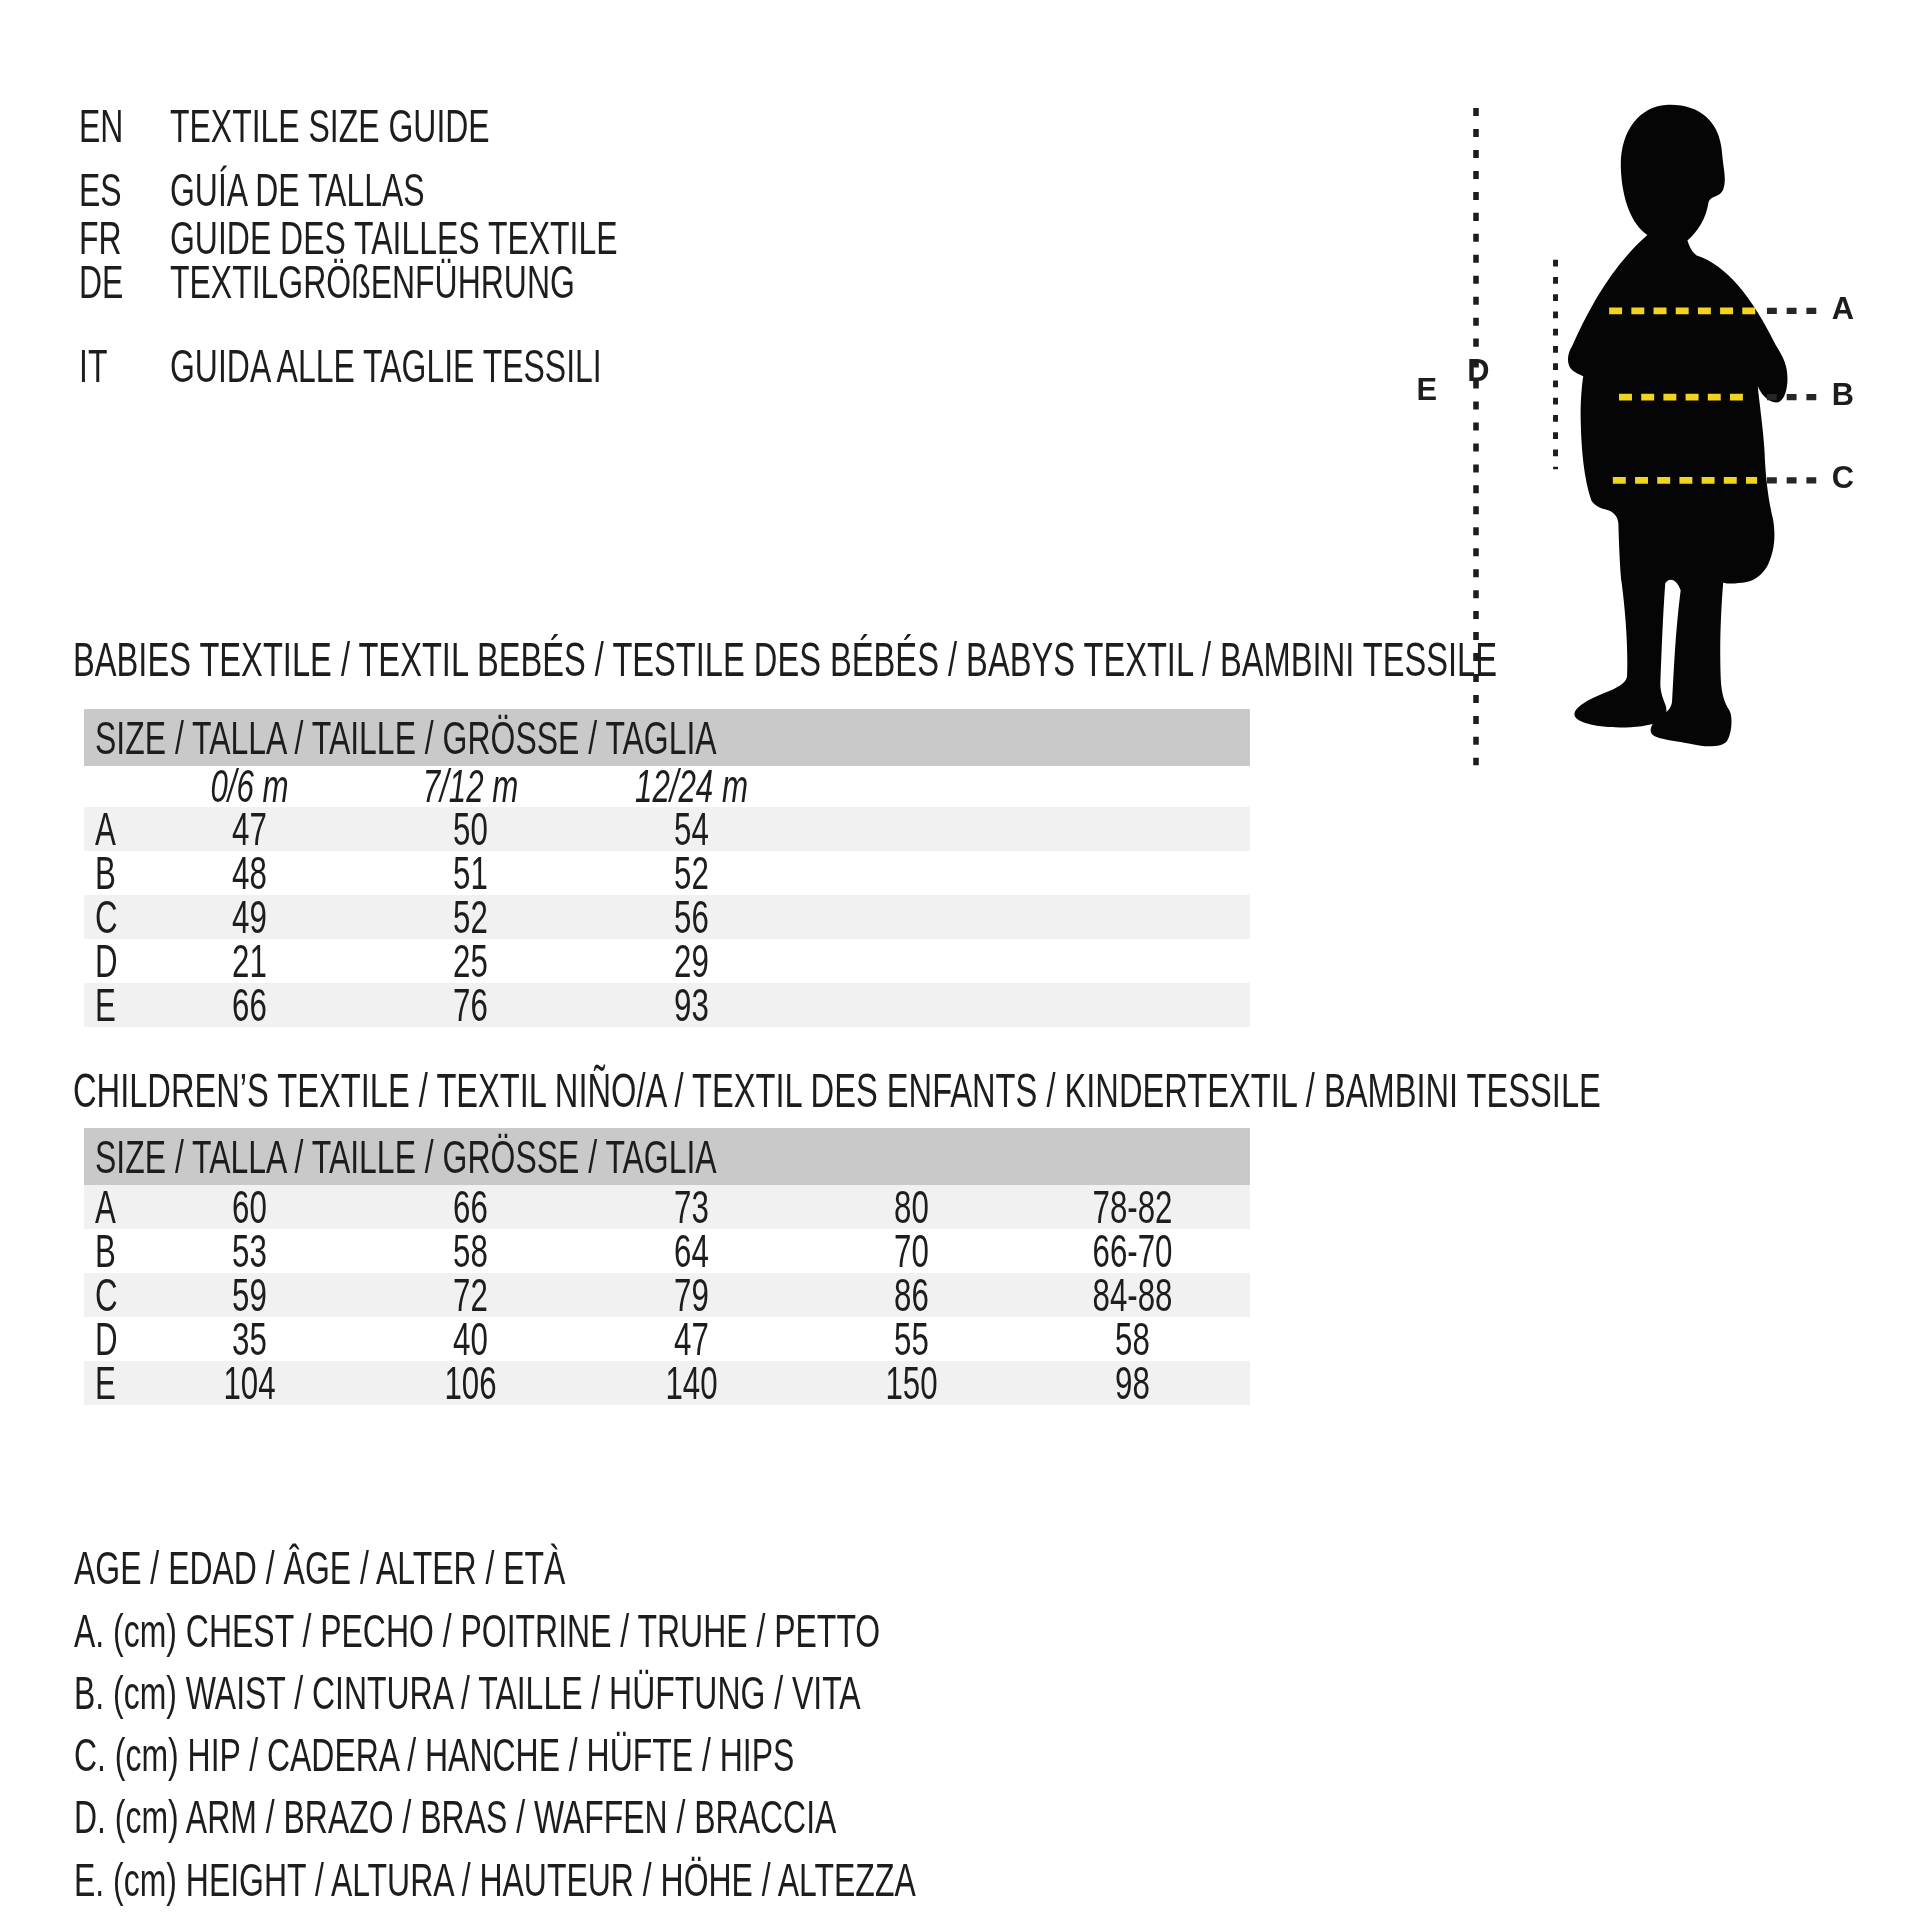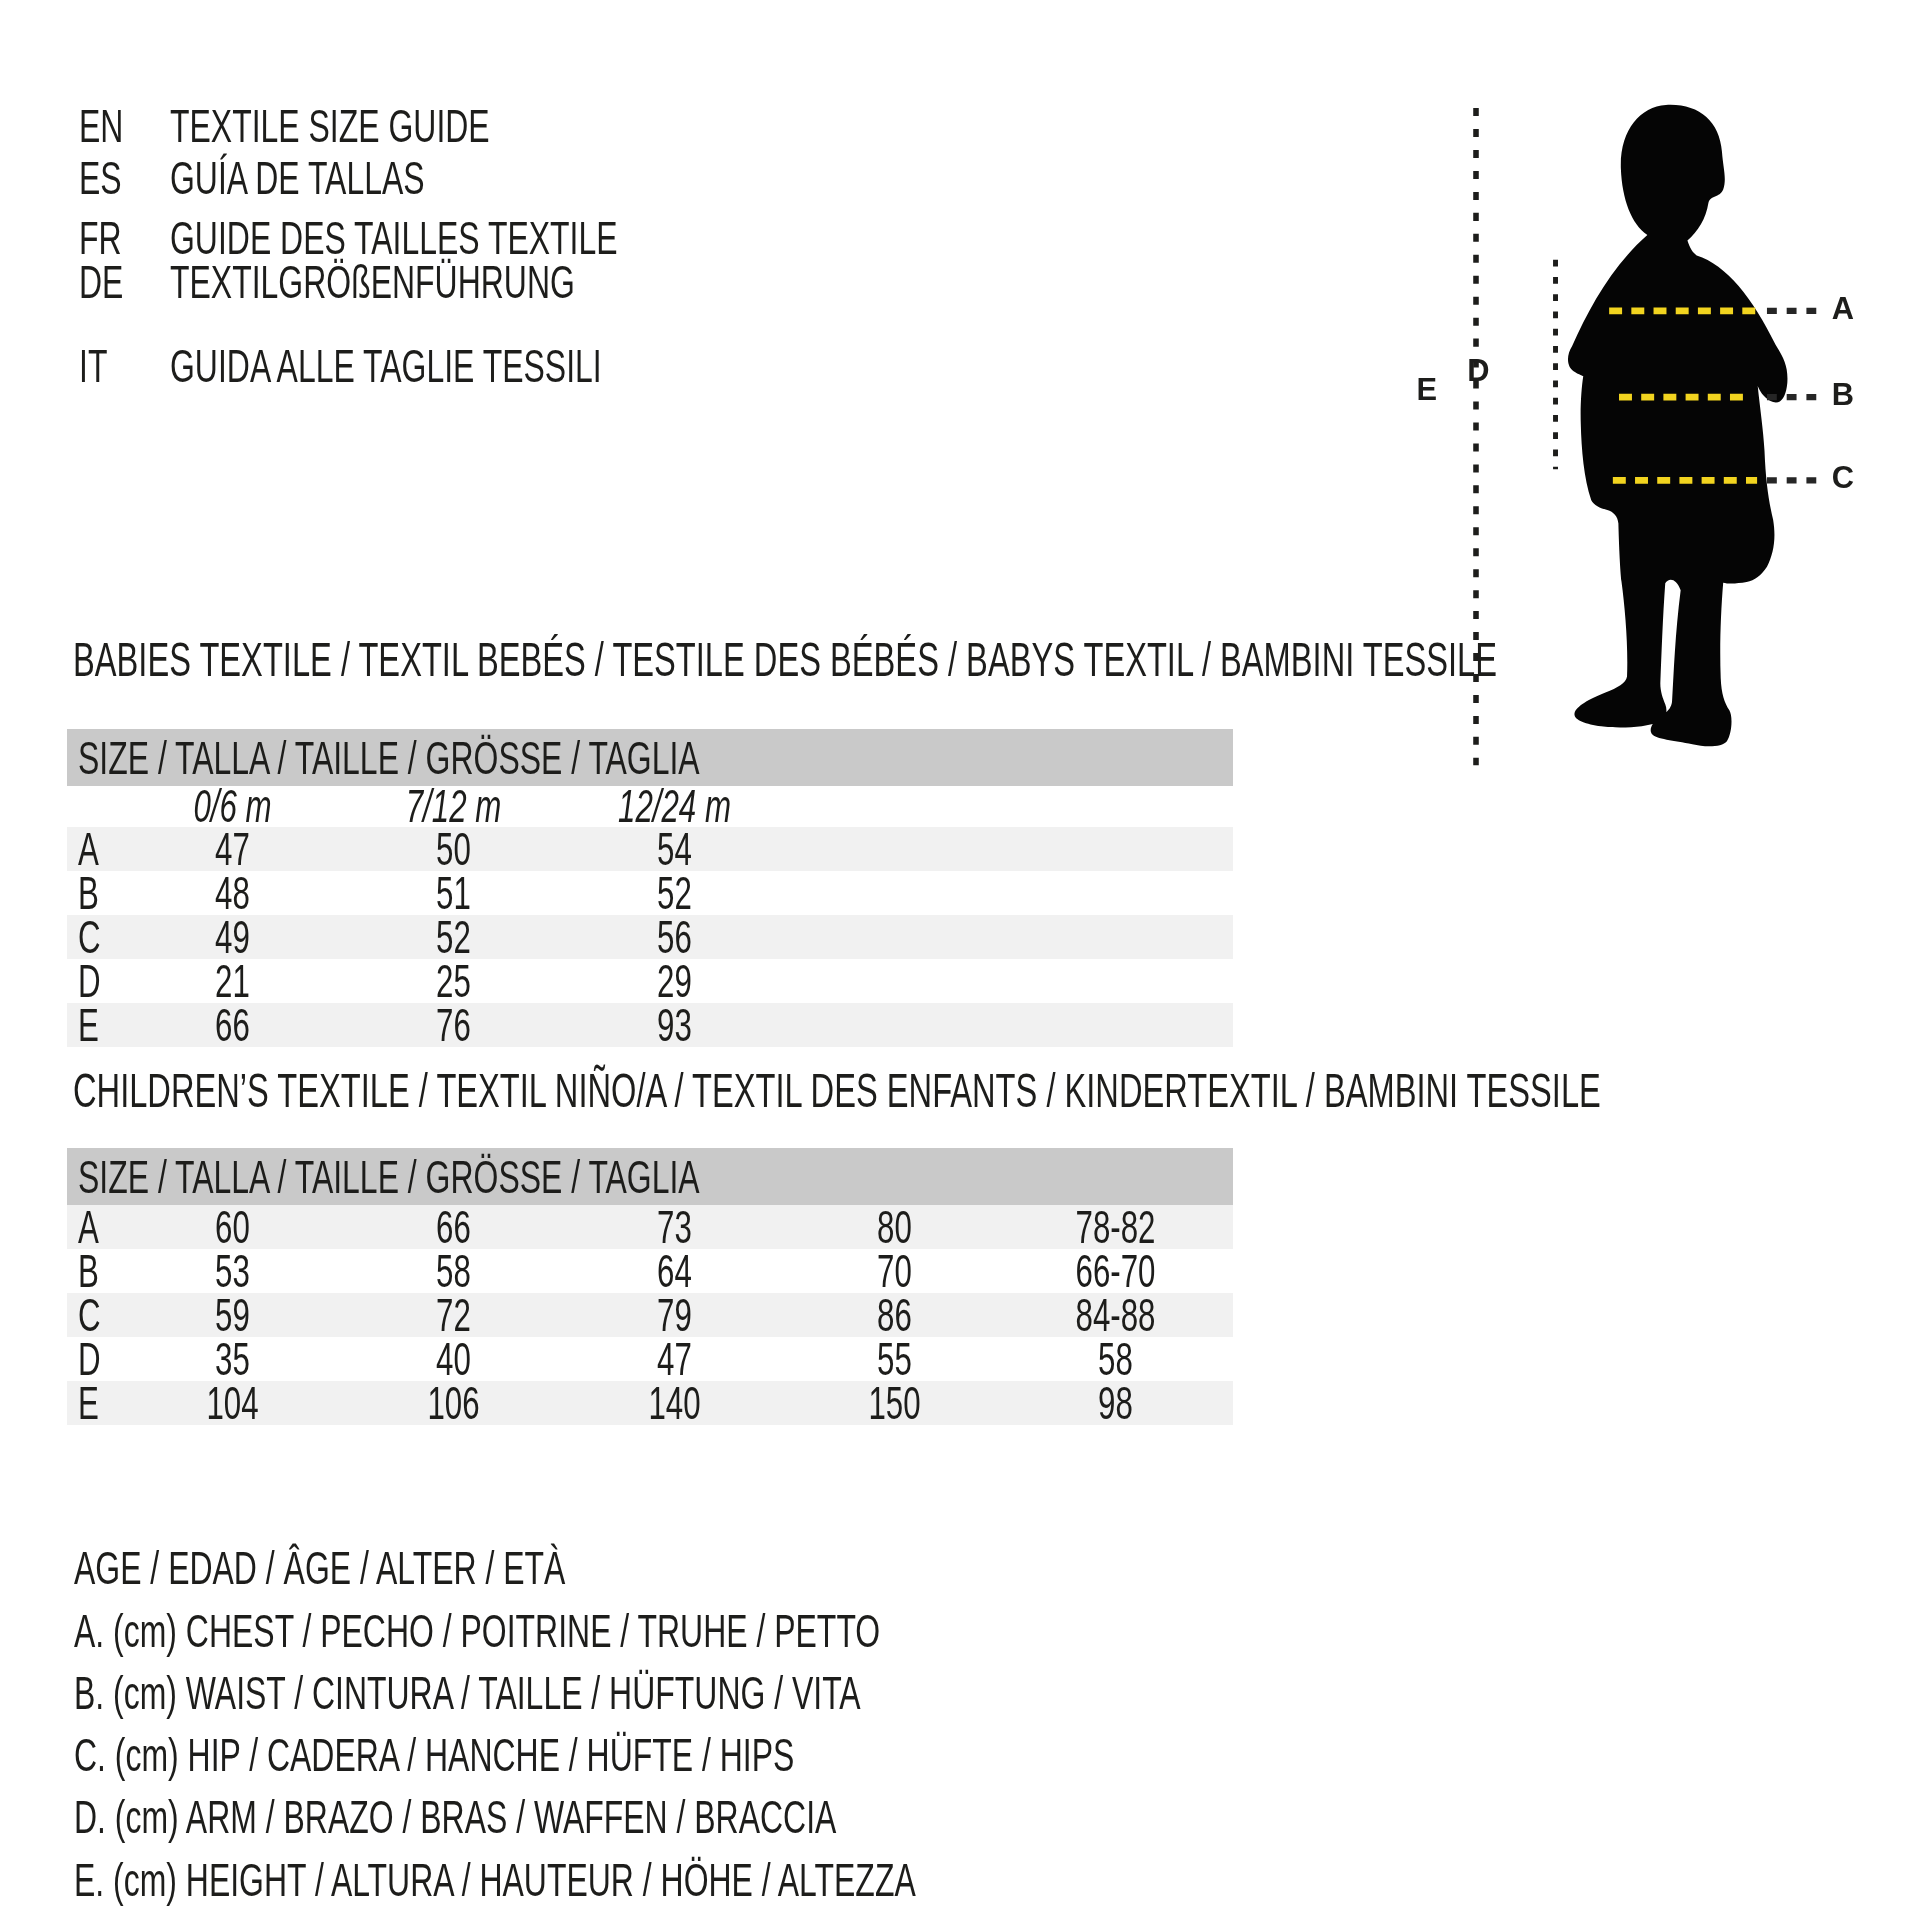--- a/index.html
+++ b/index.html
@@ -18,21 +18,21 @@
 
   
   .lang-row{position:absolute;left:79px;height:56px;line-height:56px;font-size:47px;width:1171px;}
   .lang-code{position:absolute;left:0;top:0;}
   .lang-title{position:absolute;left:91px;top:0;}
 
   
   .sec-title{position:absolute;left:73px;font-size:48px;line-height:1;}
 
   
-  .tbl{position:absolute;left:67px;width:1166px;margin-top:20px;}
+  .tbl{position:absolute;left:84px;width:1166px;}
   .tbl-bar{height:57px;background:#c9c9c9;line-height:57px;font-size:47px;padding-left:11px;box-sizing:border-box;}
   .tbl-row{position:relative;height:44px;line-height:44px;font-size:46px;}
   .tbl-cols{height:41px;line-height:41px;font-style:italic;}
   .stripe{background:#f1f1f1;}
   .lcell{position:absolute;left:11px;top:0;}
   .vcell{position:absolute;top:0;width:221px;text-align:center;transform:scaleX(0.68);transform-origin:50% 50%;white-space:nowrap;}
   .c0{left:55px}.c1{left:276px}.c2{left:497px}.c3{left:717px}.c4{left:938px}
 
   
   .legend-row{position:absolute;left:74px;font-size:47px;line-height:1;margin-top:9px;}
@@ -44,21 +44,21 @@
 </head>
 <body>
 
 <div id="page">
 
   <div>
     <div class="lang-row" style="top:98px">
       <span class="lang-code cond">EN</span>
       <span class="lang-title cond">TEXTILE SIZE GUIDE</span>
     </div>
-    <div class="lang-row" style="top:150px">
+    <div class="lang-row" style="top:162px">
       <span class="lang-code cond">ES</span>
       <span class="lang-title cond">GUÍA DE TALLAS</span>
     </div>
     <div class="lang-row" style="top:210px">
       <span class="lang-code cond">FR</span>
       <span class="lang-title cond">GUIDE DES TAILLES TEXTILE</span>
     </div>
     <div class="lang-row" style="top:254px">
       <span class="lang-code cond">DE</span>
       <span class="lang-title cond">TEXTILGRÖßENFÜHRUNG</span>

